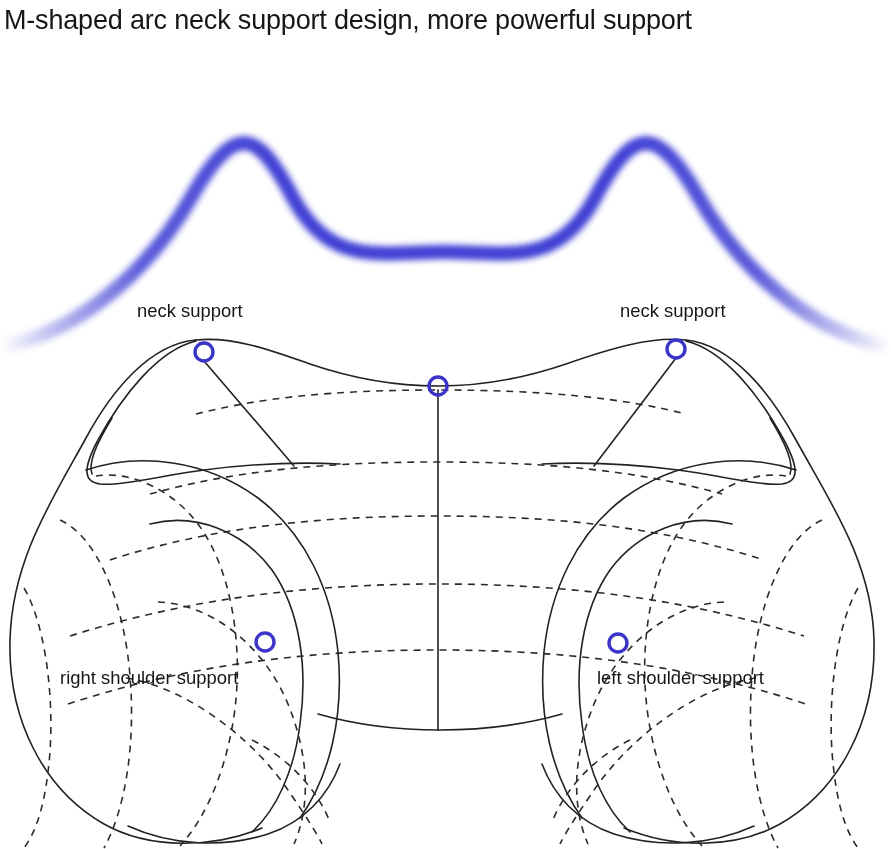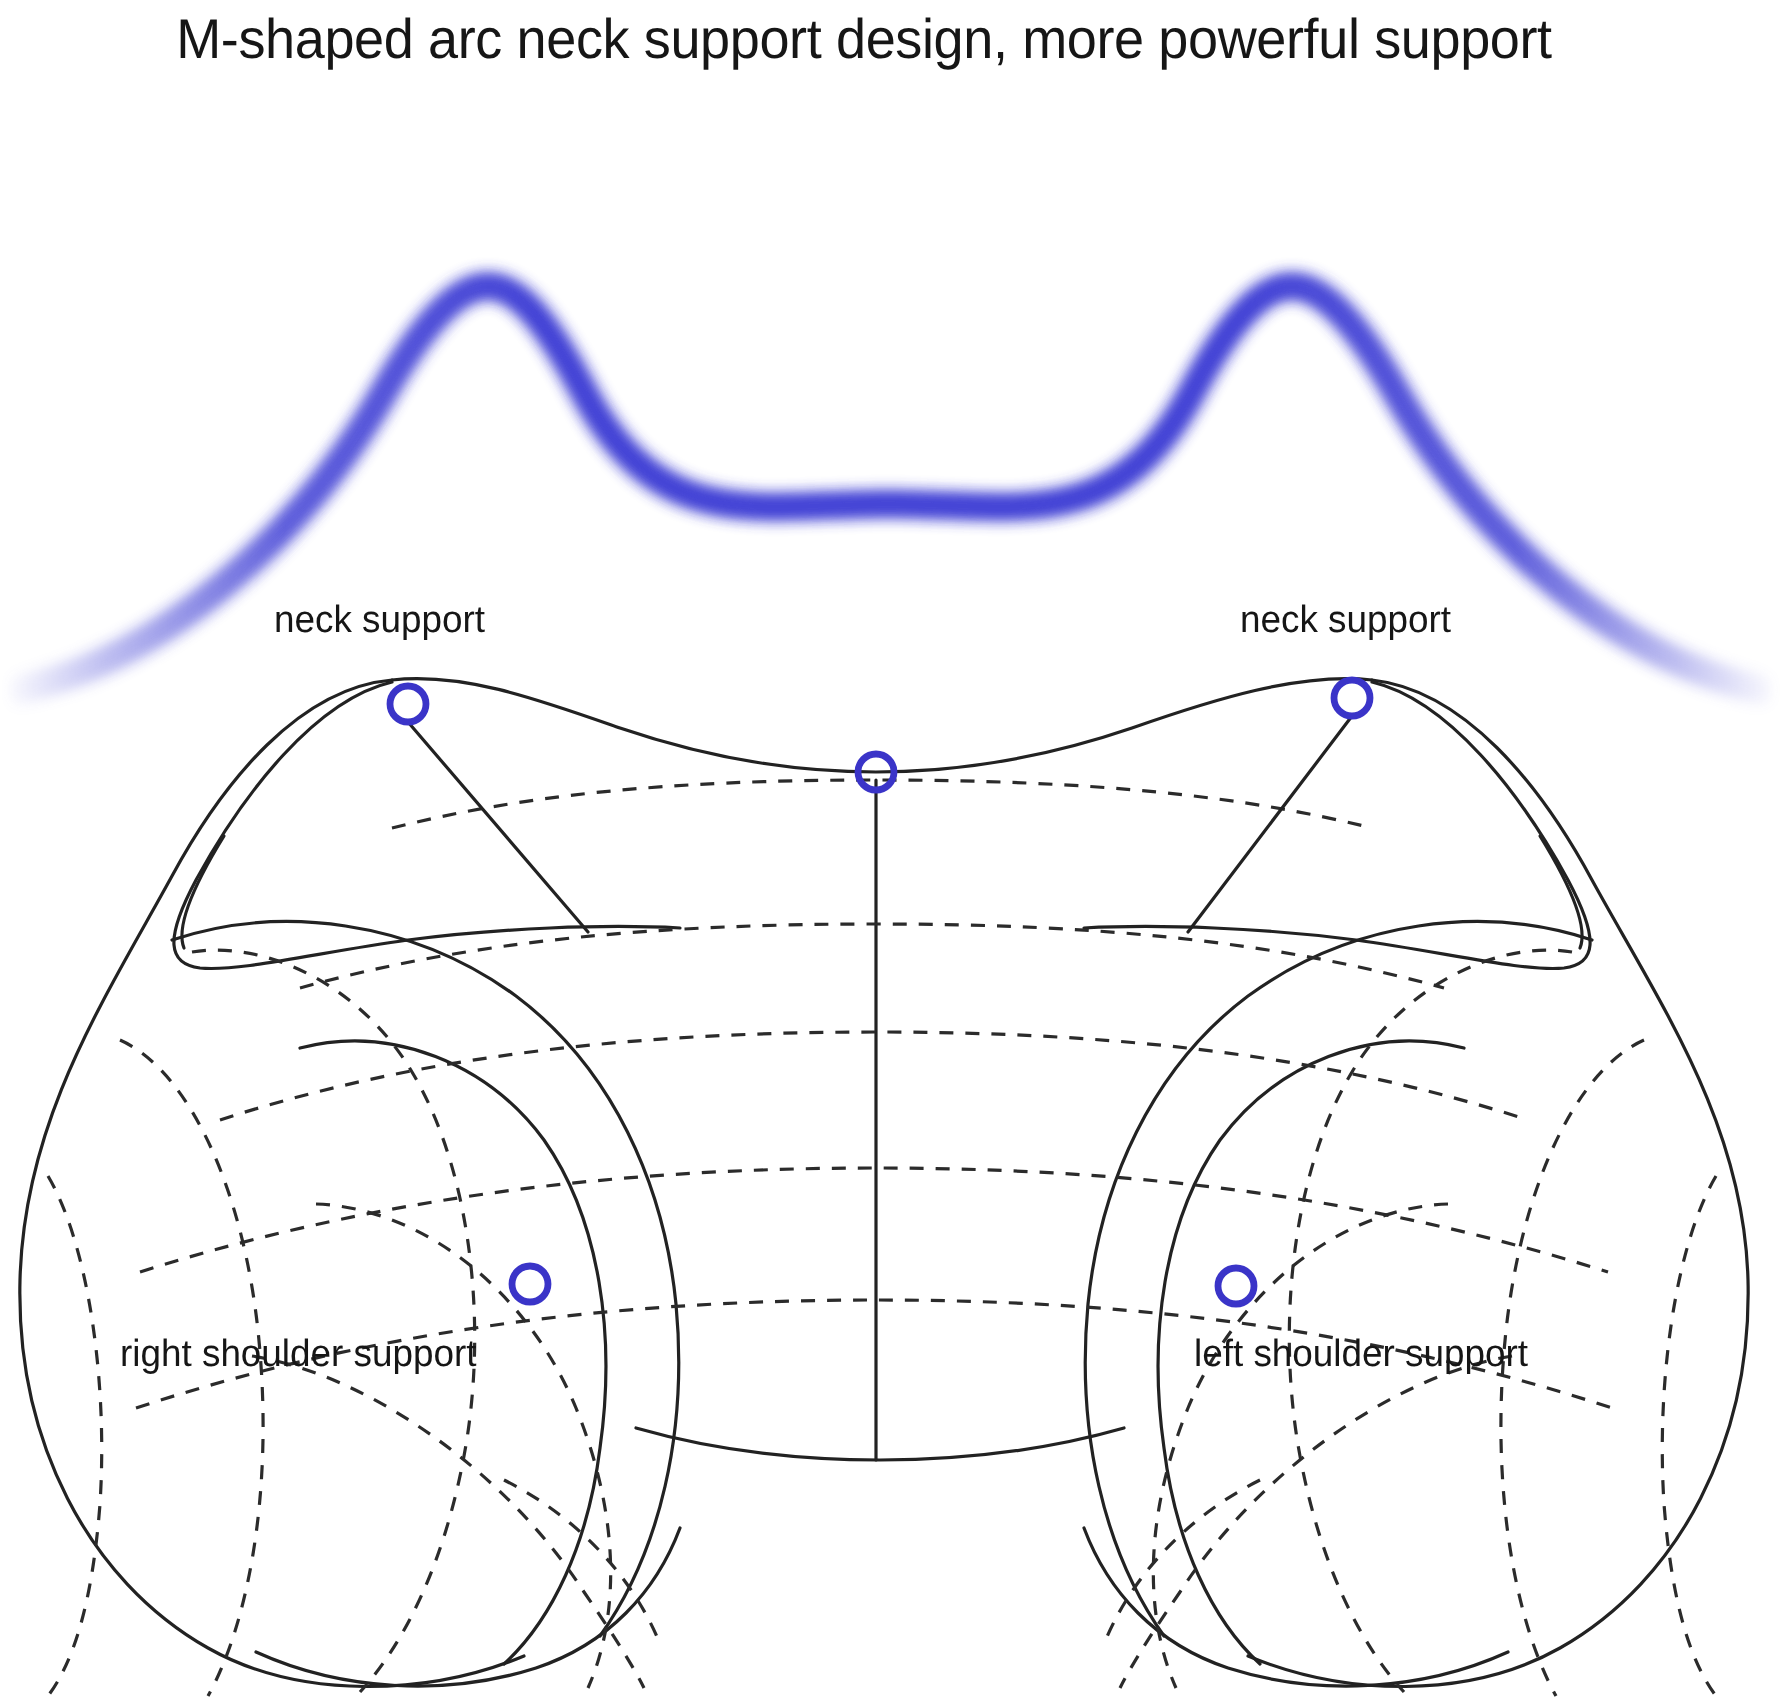--- a/index.html
+++ b/index.html
@@ -13,21 +13,20 @@
     height: 849px;
     overflow: hidden;
     font-family: "Liberation Sans", sans-serif;
     color: #1a1a1a;
   }
   #page {
     position: relative;
     width: 891px;
     height: 819px;
     background: #ffffff;
-    text-align: center;
   }
   #title {
     position: absolute;
     left: 4px;
     top: 0px;
     width: 887px;
     height: 42px;
     line-height: 40px;
     font-size: 28px;
     font-weight: 400;

